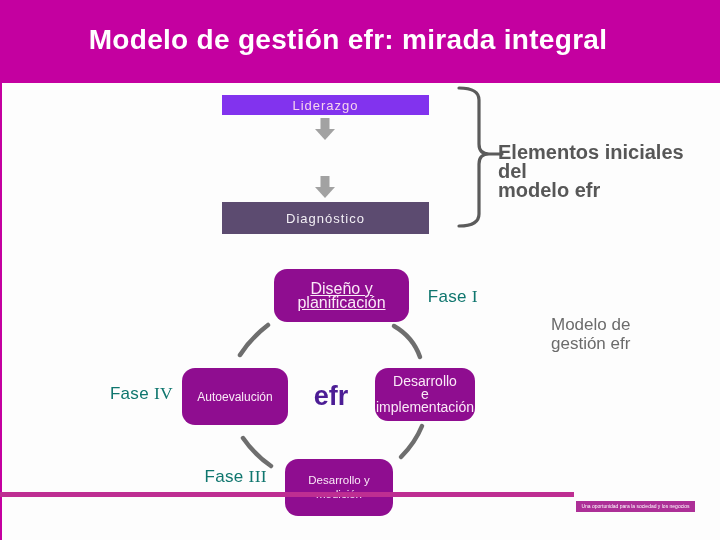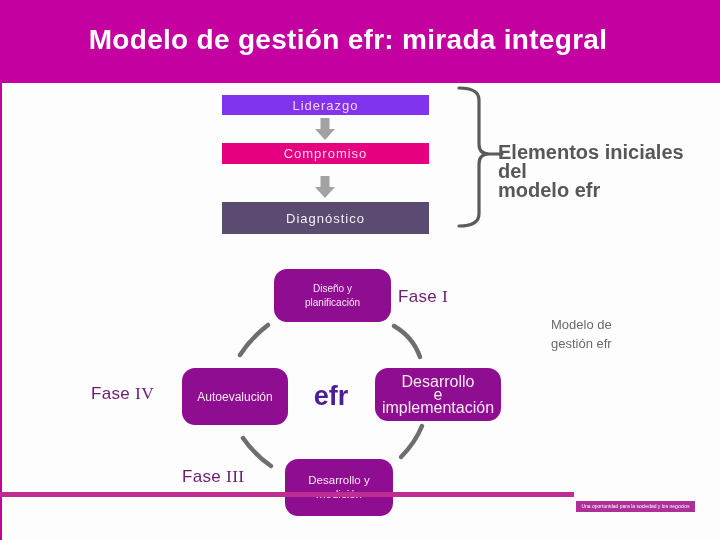--- a/index.html
+++ b/index.html
@@ -24,34 +24,34 @@
   .a1{top:118px;} .a2{top:176px;}
 
   .bracket{position:absolute;left:452px;top:84px;}
   .elementos{position:absolute;left:498px;top:143px;width:205px;
     font-size:20px;line-height:19px;font-weight:700;color:#575757;}
 
   
   .arcs{position:absolute;left:170px;top:250px;}
   .cycle-box{position:absolute;background:#8F0D90;border-radius:13px;color:#FAE9F7;
     display:flex;align-items:center;justify-content:center;text-align:center;}
-  .node-top{left:274px;top:269px;width:117px;height:53px;font-size:10px;line-height:13.5px;}
-  .node-right{left:375px;top:368px;width:126px;height:53px;font-size:16px;line-height:13px;}
+  .node-top{left:274px;top:269px;width:135px;height:53px;font-size:16px;line-height:13.5px;text-decoration:underline;}
+  .node-right{left:375px;top:368px;width:100px;height:53px;font-size:14px;line-height:13px;}
   .node-bottom{left:285px;top:459px;width:108px;height:57px;font-size:11.5px;line-height:13.5px;}
   .node-left{left:182px;top:368px;width:106px;height:57px;font-size:12px;}
   .efr-center{position:absolute;left:299px;top:381px;width:64px;text-align:center;
     font-size:27px;font-weight:700;color:#4c1d95;}
-  .phase{position:absolute;text-align:left;font-size:17px;color:#701a75;letter-spacing:.3px;}
+  .phase{position:absolute;text-align:right;font-size:17px;color:#0f766e;letter-spacing:.3px;}
   .phase .numeral{font-family:"Liberation Serif",serif;font-size:17.5px;}
   .phase-1{left:398px;top:286px;width:80px;}
   .phase-2{left:444px;top:429px;width:80px;}
   .phase-3{left:182px;top:466px;width:85px;}
   .phase-4{left:91px;top:383px;width:82px;}
   .side-label{position:absolute;left:551px;top:316px;width:150px;
-    font-size:13px;line-height:18.5px;color:#6B6B6B;}
+    font-size:17px;line-height:18.5px;color:#6B6B6B;}
 
   
   .bottom-line{position:absolute;left:0;top:492px;width:574px;height:5px;background:#BE2E92;}
   .logo{position:absolute;left:574px;top:463px;font-size:29px;color:#9A9A9A;letter-spacing:.5px;}
   .logo .logo-x{color:#9C2C8F;}
   .tagline{position:absolute;left:576px;top:501px;width:119px;height:11px;background:#AD2F97;
     color:#fff;font-size:5px;line-height:11px;text-align:center;white-space:nowrap;overflow:hidden;}
 </style>
 </head>
 <body>
@@ -64,23 +64,20 @@
     <h1>Modelo de gestión efr: mirada integral</h1>
   </div>
 
   <div class="flow-box box-liderazgo">
     <span>Liderazgo</span>
   </div>
   <svg class="down-arrow a1" width="26" height="23" viewBox="0 0 26 23">
     <rect x="8.5" y="0" width="9" height="11" fill="#A2A2A2"></rect>
     <polygon points="3,11 23,11 13,22" fill="#A2A2A2"></polygon>
   </svg>
-  <div class="flow-box box-compromiso">
-    <span>Compromiso</span>
-  </div>
   <svg class="down-arrow a2" width="26" height="23" viewBox="0 0 26 23">
     <rect x="8.5" y="0" width="9" height="11" fill="#A2A2A2"></rect>
     <polygon points="3,11 23,11 13,22" fill="#A2A2A2"></polygon>
   </svg>
   <div class="flow-box box-diagnostico">
     <span>Diagnóstico</span>
   </div>
 
   <svg class="bracket" width="56" height="146" viewBox="0 0 56 146">
     <path d="M7,4 Q27,4 27,16 L27,60 Q27,70 37,70 L50,70 M37,70 Q27,70 27,80 L27,130 Q27,142 7,142" fill="none" stroke="#5B5B5B" stroke-width="3.2" stroke-linecap="round" stroke-linejoin="round"></path>

